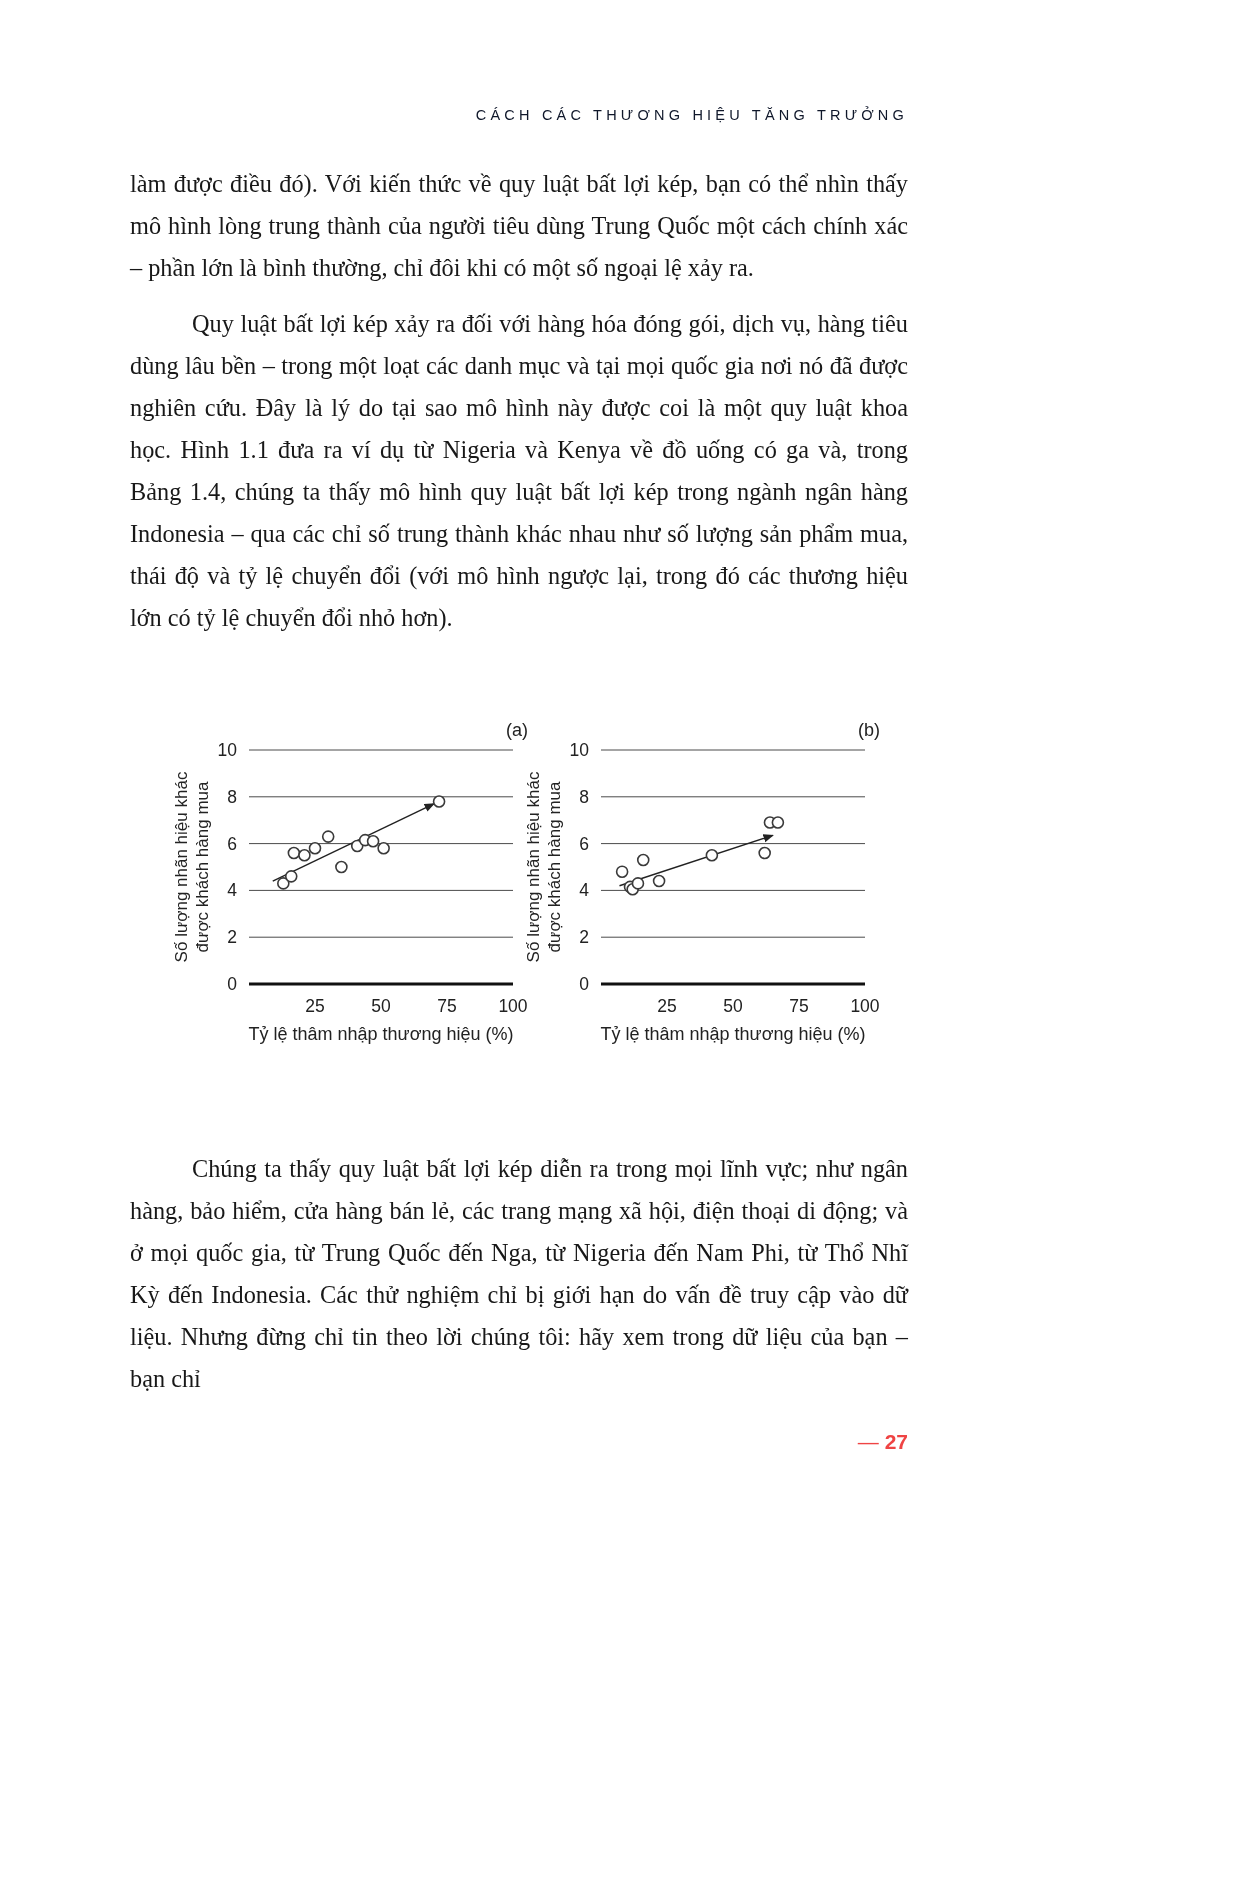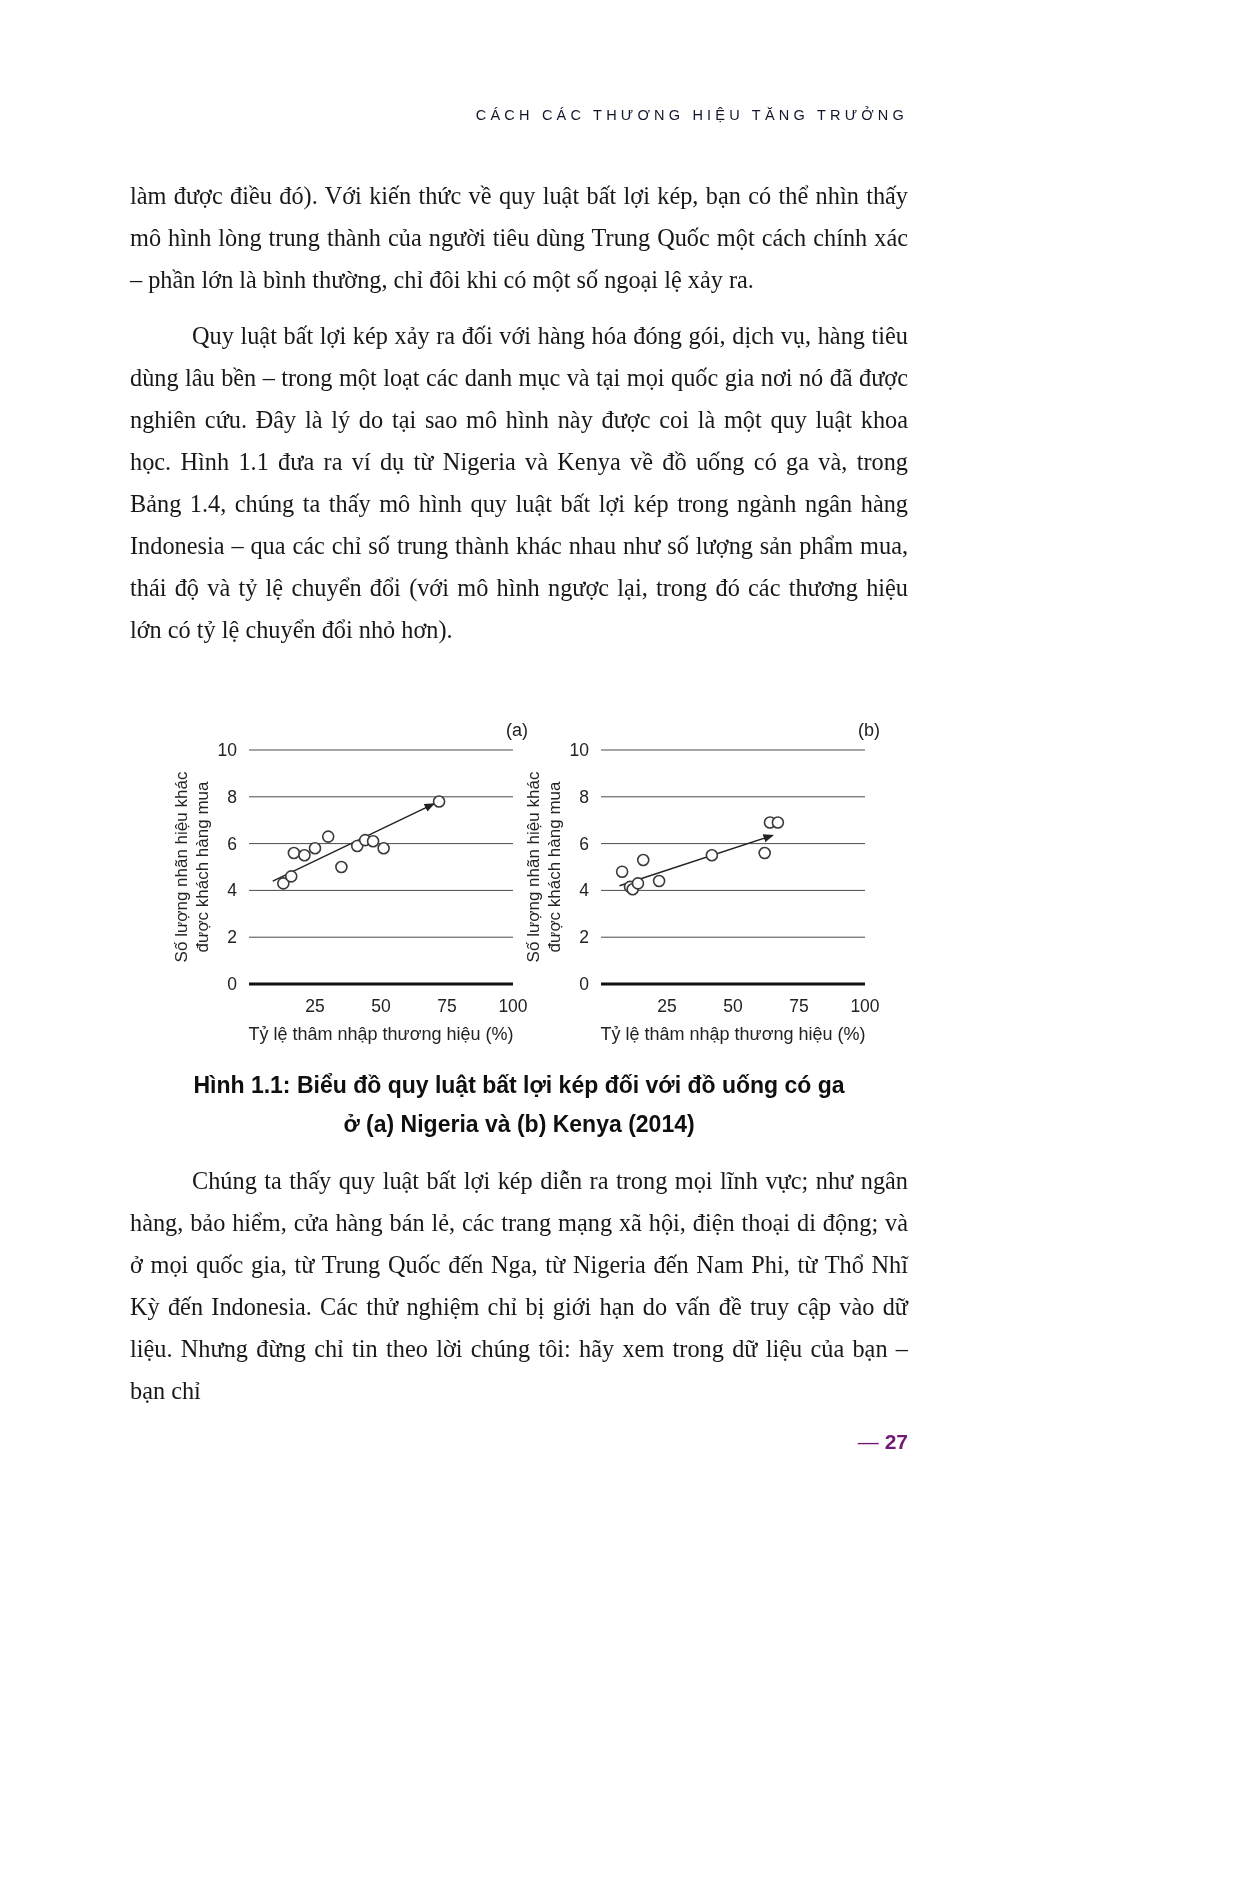--- a/index.html
+++ b/index.html
@@ -19,42 +19,42 @@
     white-space:nowrap;
   }
   .text-block {
     position:absolute; left:130px; width:778px;
     font-size:24.3px; line-height:42px;
     text-align:justify;
     color:#181818;
   }
   .text-block.upper { top:163px; }
   .text-block.lower { top:1148px; }
-  .para { margin:12px 0 14px 0; }
+  .para { margin:0 0 14px 0; }
   .para.indent { text-indent:62px; }
 
   .figure {
     position:absolute; top:712px; left:130px; width:778px;
     display:flex; justify-content:center; gap:0;
   }
   .chart svg { overflow:visible; display:block; }
 
   .caption {
     position:absolute; top:1066px; left:130px; width:778px;
     text-align:center;
     font-family:"Liberation Sans","DejaVu Sans",sans-serif;
     font-weight:700; font-size:23px; line-height:39px;
     color:#0f0f0f;
   }
 
   .page-number {
     position:absolute; top:1430px; left:130px; width:778px;
     text-align:right;
     font-family:"Liberation Sans","DejaVu Sans",sans-serif;
-    font-size:21px; color:#701a75;
+    font-size:21px; color:#ef4444;
   }
   .page-number .num { font-weight:700; }
 </style>
 </head>
 <body>
 
 <div class="page">
 
   <div class="running-head">CÁCH CÁC THƯƠNG HIỆU TĂNG TRƯỞNG</div>
 
@@ -141,24 +141,20 @@
           <circle cx="140.07999999999998" cy="169.04" r="5.5" fill="#fff" stroke="#3a3a3a" stroke-width="1.6"></circle>
           <circle cx="192.88" cy="143.29999999999998" r="5.5" fill="#fff" stroke="#3a3a3a" stroke-width="1.6"></circle>
           <circle cx="245.68" cy="140.96" r="5.5" fill="#fff" stroke="#3a3a3a" stroke-width="1.6"></circle>
           <circle cx="250.96" cy="110.53999999999999" r="5.5" fill="#fff" stroke="#3a3a3a" stroke-width="1.6"></circle>
           <circle cx="258.88" cy="110.53999999999999" r="5.5" fill="#fff" stroke="#3a3a3a" stroke-width="1.6"></circle>
           <text x="350" y="24" text-anchor="middle" font-size="18" fill="#222">(b)</text>
         </svg>
       </div>
   </div>
 
-  <div class="caption">
-    <div>Hình 1.1: Biểu đồ quy luật bất lợi kép đối với đồ uống có ga</div>
-    <div>ở (a) Nigeria và (b) Kenya (2014)</div>
-  </div>
 
   <div class="text-block lower">
     <p class="para indent">Chúng ta thấy quy luật bất lợi kép diễn ra trong mọi lĩnh vực; như ngân hàng, bảo hiểm, cửa hàng bán lẻ, các trang mạng xã hội, điện thoại di động; và ở mọi quốc gia, từ Trung Quốc đến Nga, từ Nigeria đến Nam Phi, từ Thổ Nhĩ Kỳ đến Indonesia. Các thử nghiệm chỉ bị giới hạn do vấn đề truy cập vào dữ liệu. Nhưng đừng chỉ tin theo lời chúng tôi: hãy xem trong dữ liệu của bạn – bạn chỉ</p>
   </div>
 
   <div class="page-number">
     <span>—</span>
     <span class="num">27</span>
   </div>
 

